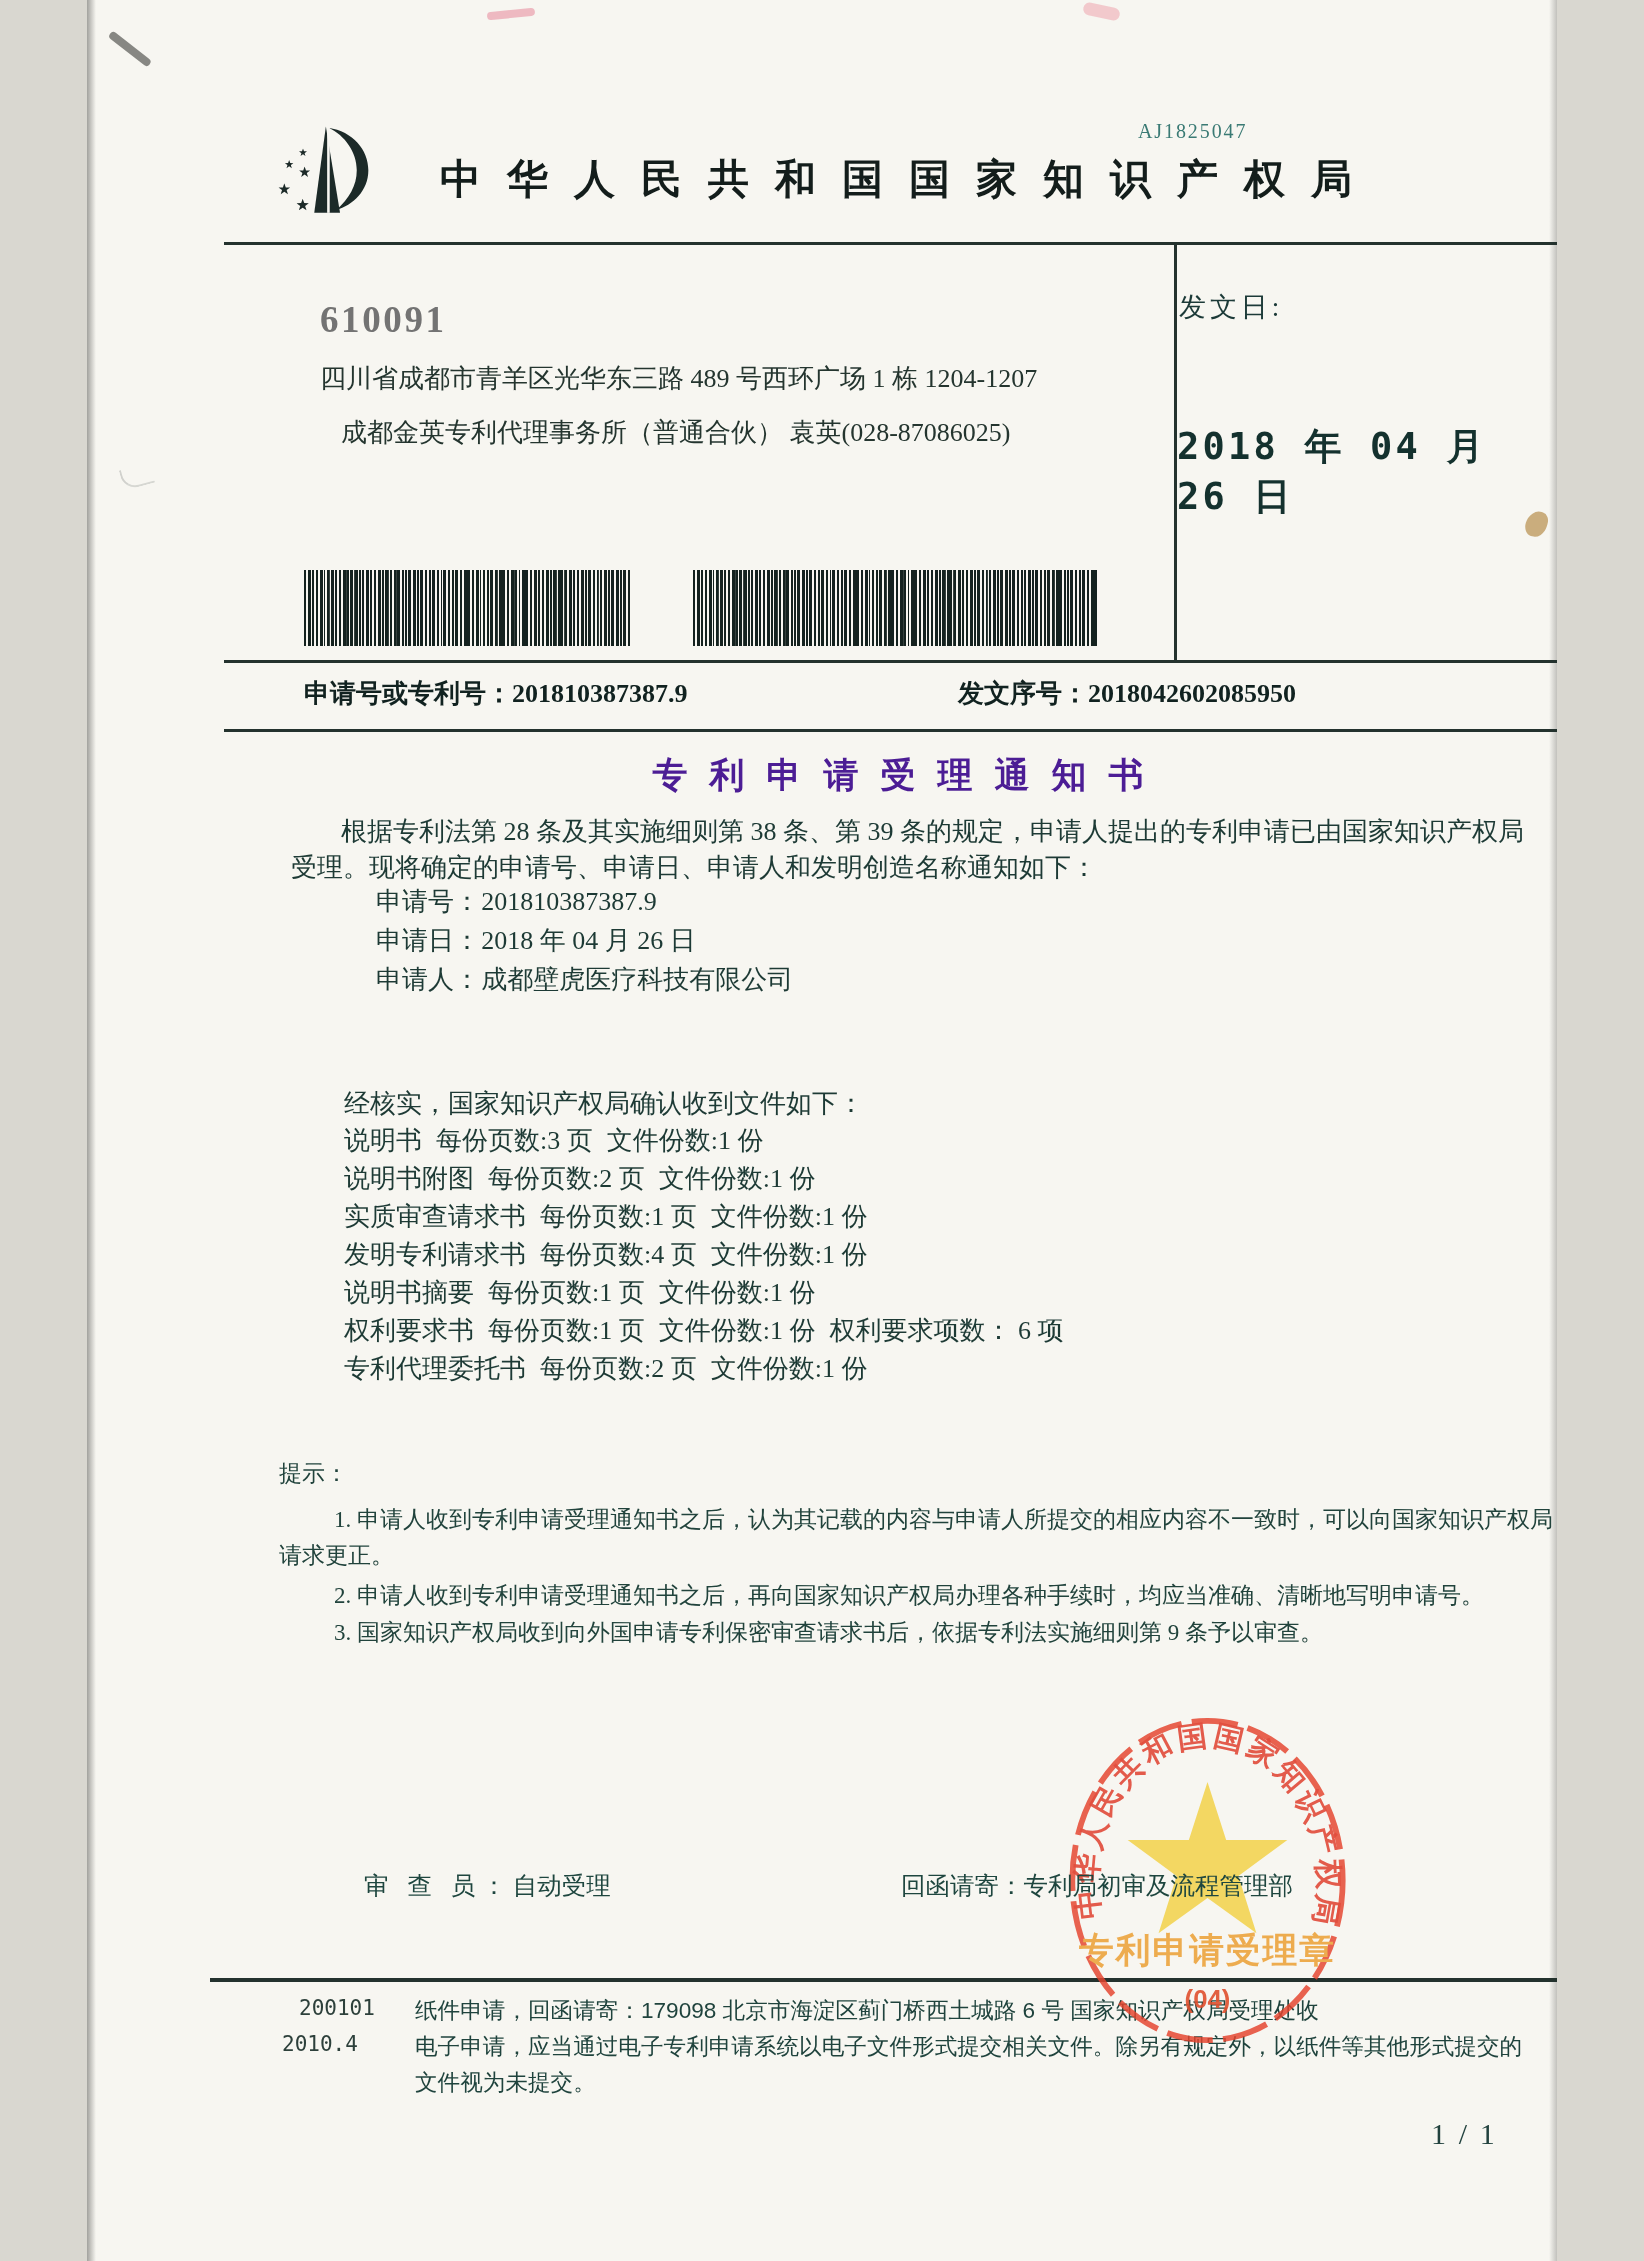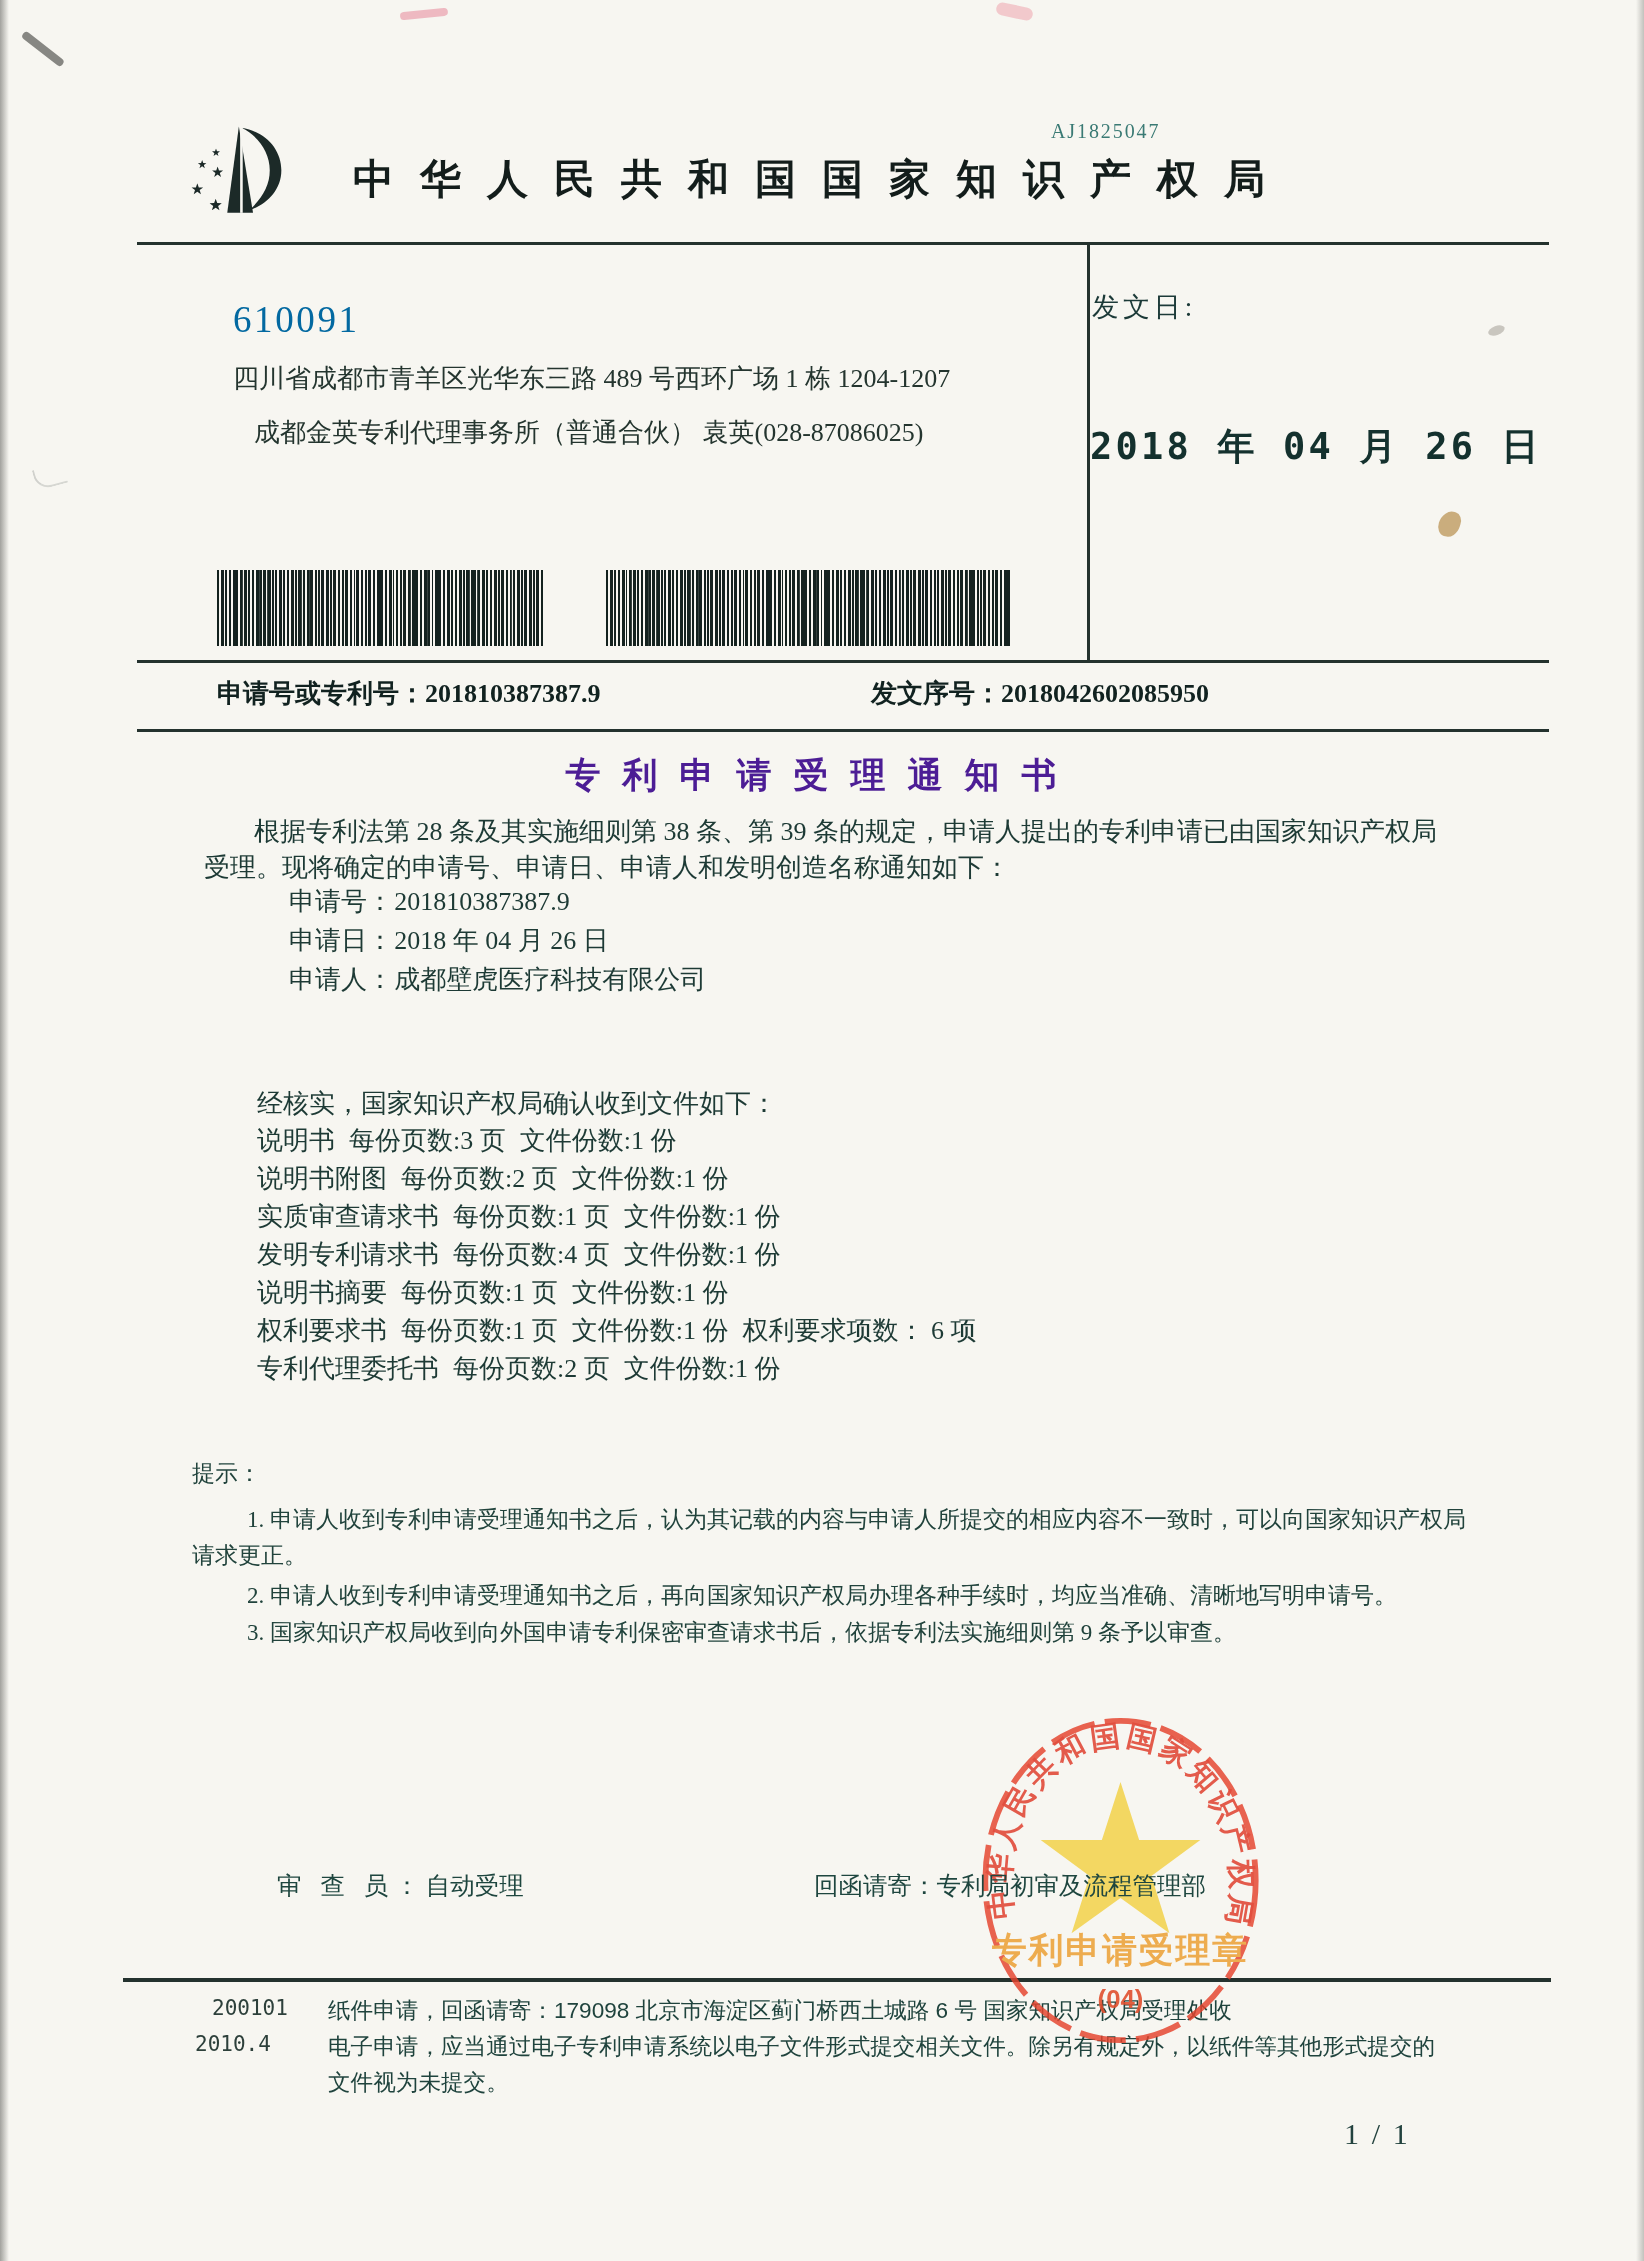--- a/index.html
+++ b/index.html
@@ -1,32 +1,32 @@
 <!DOCTYPE html>
 <html style="font-size:10.3px"><head>
 <meta charset="utf-8">
 <style>
   html,body{margin:0;padding:0;background:#d9d7d0;}
   .page{
-    position:relative;width:1644px;height:2261px;margin:0 auto;
+    position:relative;width:1470px;height:2261px;margin:0 auto;
     background:#f7f6f1;overflow:hidden;
     font-family:"Liberation Serif","DejaVu Serif",serif;
     color:#1d3a35;
   }
   .abs{position:absolute;}
   .hr{position:absolute;background:#24322e;}
   .vr{position:absolute;background:#24322e;}
   
   .serial-top{left:1051px;top:120px;font-family:"Liberation Serif",serif;
     font-size:20px;color:#3a7a74;letter-spacing:1.9px;}
   .office-title{left:0;top:152px;width:1644px;text-align:center;
     font-family:"Liberation Sans","DejaVu Sans",sans-serif;font-weight:700;
     font-size:41px;letter-spacing:26px;color:#131d1b;}
   
-  .postcode{left:233px;top:298px;font-size:37px;font-weight:400;color:#0369a1;letter-spacing:2.6px;}
+  .postcode{left:233px;top:298px;font-size:37px;font-weight:700;color:#737373;letter-spacing:2.6px;}
   .addr1{left:233px;top:361px;font-size:26px;color:#24352f;}
   .addr2{left:254px;top:415px;font-size:26px;color:#24352f;}
   
   .dispatch-label{left:1092px;top:289px;font-size:27px;color:#1c3a38;letter-spacing:3.9px;}
   .dispatch-date{left:1090px;top:422px;font-size:37px;font-weight:700;letter-spacing:3.2px;
     color:#14312e;font-family:"DejaVu Sans Mono","Liberation Mono",monospace;}
   
   .barcode{position:absolute;top:570px;height:76px;
     background-image:
       repeating-linear-gradient(90deg,#14221f 0 1.9px,transparent 1.9px 3.9px),

